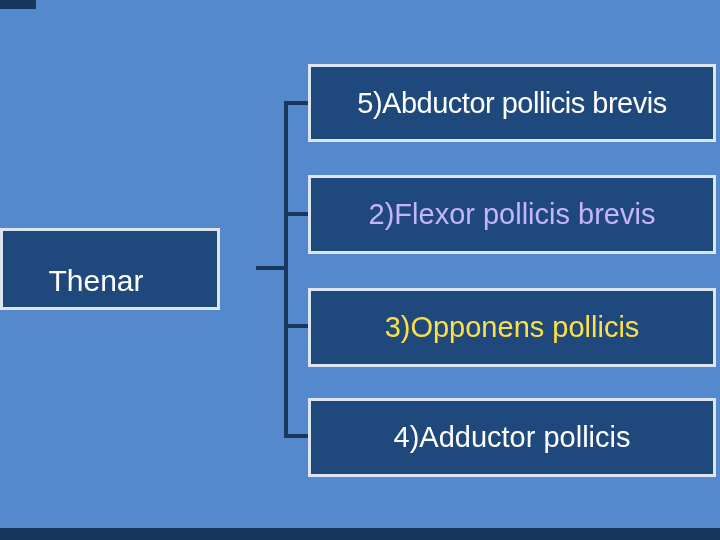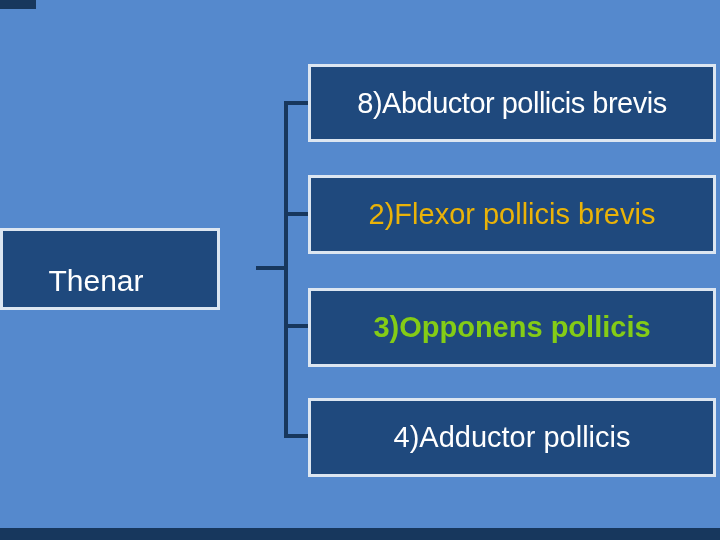--- a/index.html
+++ b/index.html
@@ -92,28 +92,28 @@
   <div class="connector conn-h conn-to-child conn-stub1"></div>
   <div class="connector conn-h conn-to-child conn-stub2"></div>
   <div class="connector conn-h conn-to-child conn-stub3"></div>
   <div class="connector conn-h conn-to-child conn-stub4"></div>
 
   <div class="node node-root">
     <span class="label" style="color: rgb(255, 255, 255);">Thenar</span>
   </div>
 
   <div class="node node-child node-c1">
-    <span class="label" style="color: rgb(255, 255, 255);">8)Abductor pollicis brevis</span>
+    <span class="label" style="color: rgb(255, 255, 255);">5)Abductor pollicis brevis</span>
   </div>
 
   <div class="node node-child node-c2">
-    <span class="label" style="color: #eab308;">2)Flexor pollicis brevis</span>
+    <span class="label" style="color: #c4b5fd;">2)Flexor pollicis brevis</span>
   </div>
 
   <div class="node node-child node-c3">
-    <span class="label" style="color: #84cc16; font-weight: bold;">3)Opponens pollicis</span>
+    <span class="label" style="color: #fde047;">3)Opponens pollicis</span>
   </div>
 
   <div class="node node-child node-c4">
     <span class="label" style="color: rgb(255, 255, 255);">4)Adductor pollicis</span>
   </div>
 
 </div>
 
 </body></html>

